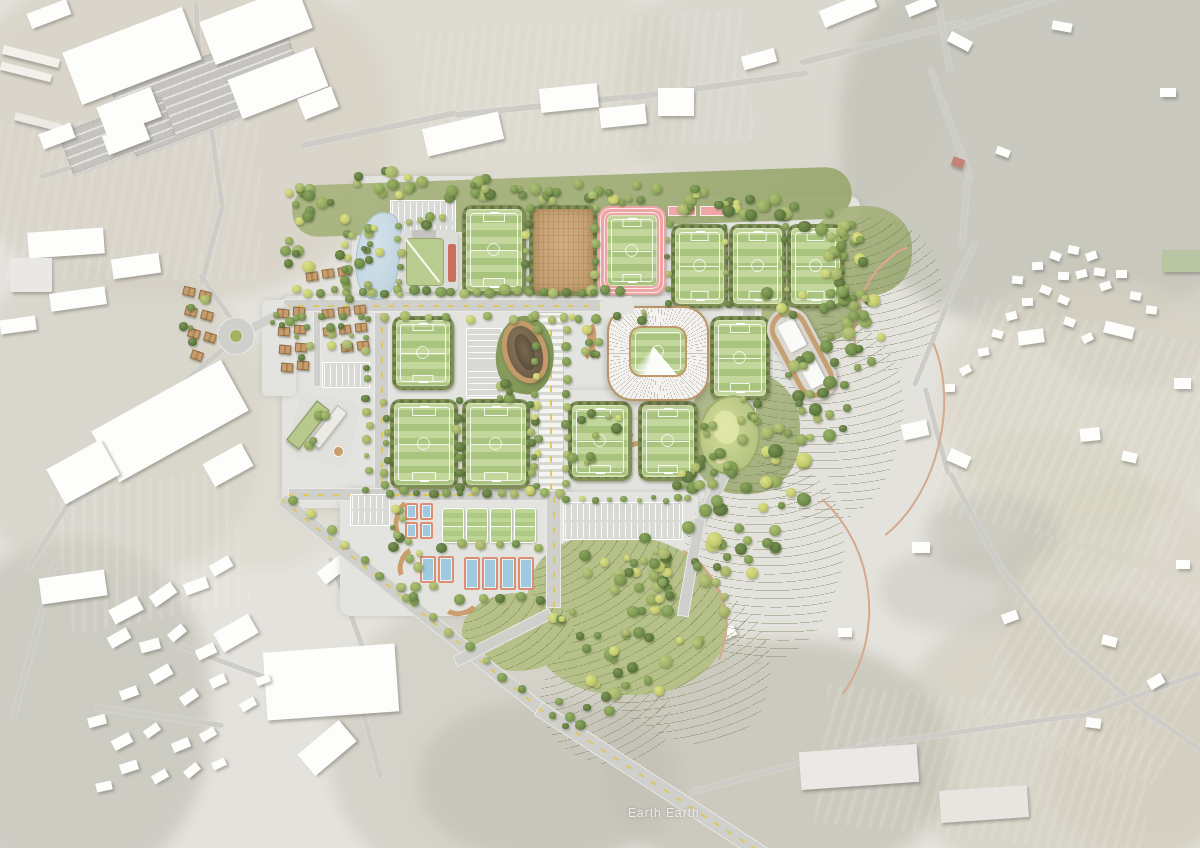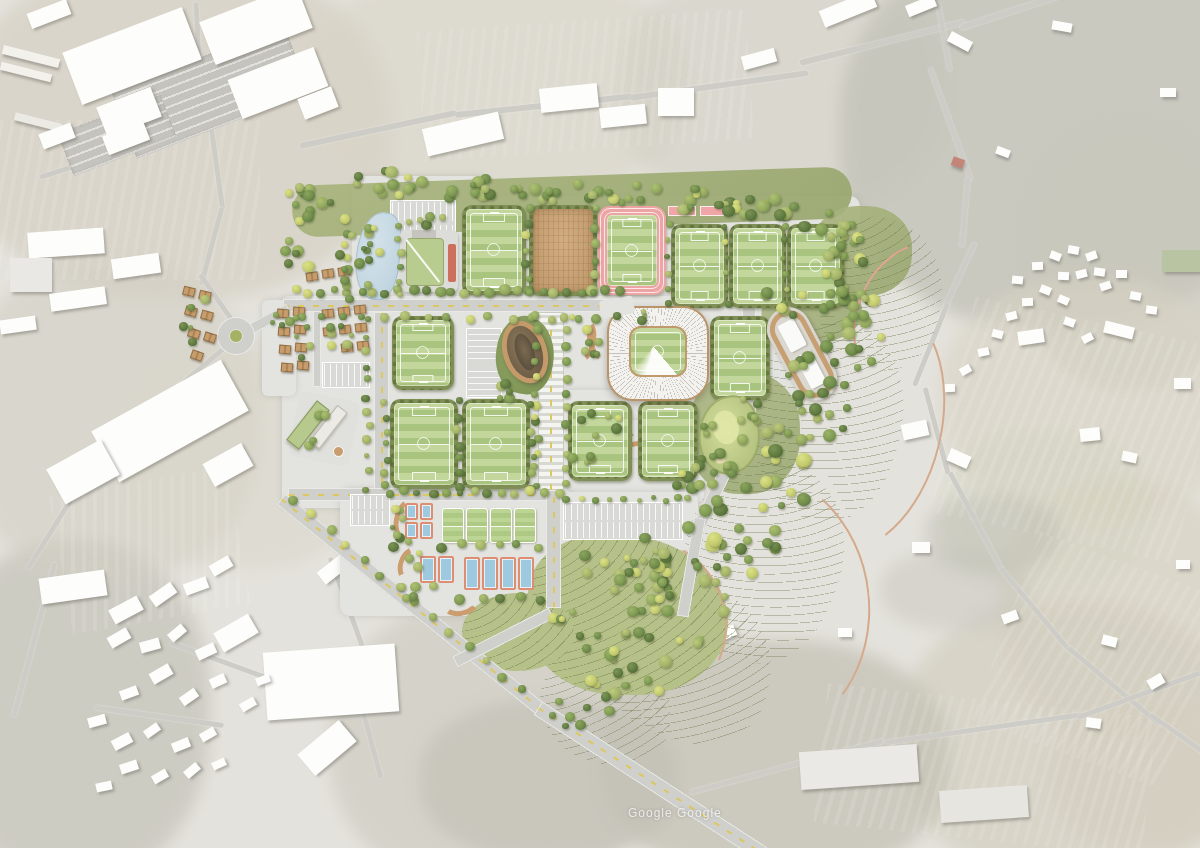--- a/index.html
+++ b/index.html
@@ -1093,14 +1093,14 @@
       <div class="tree" style="left: 586.801px; top: 454.828px; width: 8.85783px; height: 8.41493px; background: radial-gradient(circle at 35% 32%, rgb(189, 203, 126), rgb(163, 179, 104) 55%, rgb(126, 140, 78) 95%);"></div>
       <div class="tree" style="left: 567.408px; top: 453.359px; width: 10.3908px; height: 9.87121px; background: radial-gradient(circle at 35% 32%, rgb(155, 179, 104), rgb(126, 154, 82) 55%, rgb(95, 117, 64) 95%);"></div>
       <div class="tree" style="left: 586.188px; top: 452.487px; width: 8.83716px; height: 8.3953px; background: radial-gradient(circle at 35% 32%, rgb(140, 165, 95), rgb(111, 140, 74) 55%, rgb(82, 104, 58) 95%);"></div>
       <div class="tree" style="left: 641.8px; top: 313.378px; width: 5.15372px; height: 4.89604px; background: radial-gradient(circle at 35% 32%, rgb(174, 194, 115), rgb(146, 168, 94) 55%, rgb(111, 132, 72) 95%);"></div>
       <div class="tree" style="left: 641.196px; top: 309.47px; width: 5.29378px; height: 5.02909px; background: radial-gradient(circle at 35% 32%, rgb(189, 203, 126), rgb(163, 179, 104) 55%, rgb(126, 140, 78) 95%);"></div>
       <div class="tree" style="left: 637.154px; top: 316.085px; width: 9.7035px; height: 9.21833px; background: radial-gradient(circle at 35% 32%, rgb(124, 148, 85), rgb(95, 122, 64) 55%, rgb(70, 93, 46) 95%);"></div>
       <div class="tree" style="left: 707.758px; top: 421.045px; width: 9.54805px; height: 9.07065px; background: radial-gradient(circle at 35% 32%, rgb(174, 194, 115), rgb(146, 168, 94) 55%, rgb(111, 132, 72) 95%);"></div>
       <div class="tree" style="left: 702.557px; top: 429.514px; width: 7.68053px; height: 7.29651px; background: radial-gradient(circle at 35% 32%, rgb(174, 194, 115), rgb(146, 168, 94) 55%, rgb(111, 132, 72) 95%);"></div>
       <div class="tree" style="left: 700.373px; top: 422.951px; width: 7.66178px; height: 7.27869px; background: radial-gradient(circle at 35% 32%, rgb(140, 165, 95), rgb(111, 140, 74) 55%, rgb(82, 104, 58) 95%);"></div>
     </div>
-  <div class="watermark" style="left:628px;top:806px;">Google Google</div>
+  <div class="watermark" style="left:628px;top:806px;">Earth Earth</div>
 </div>
 
 </body></html>

